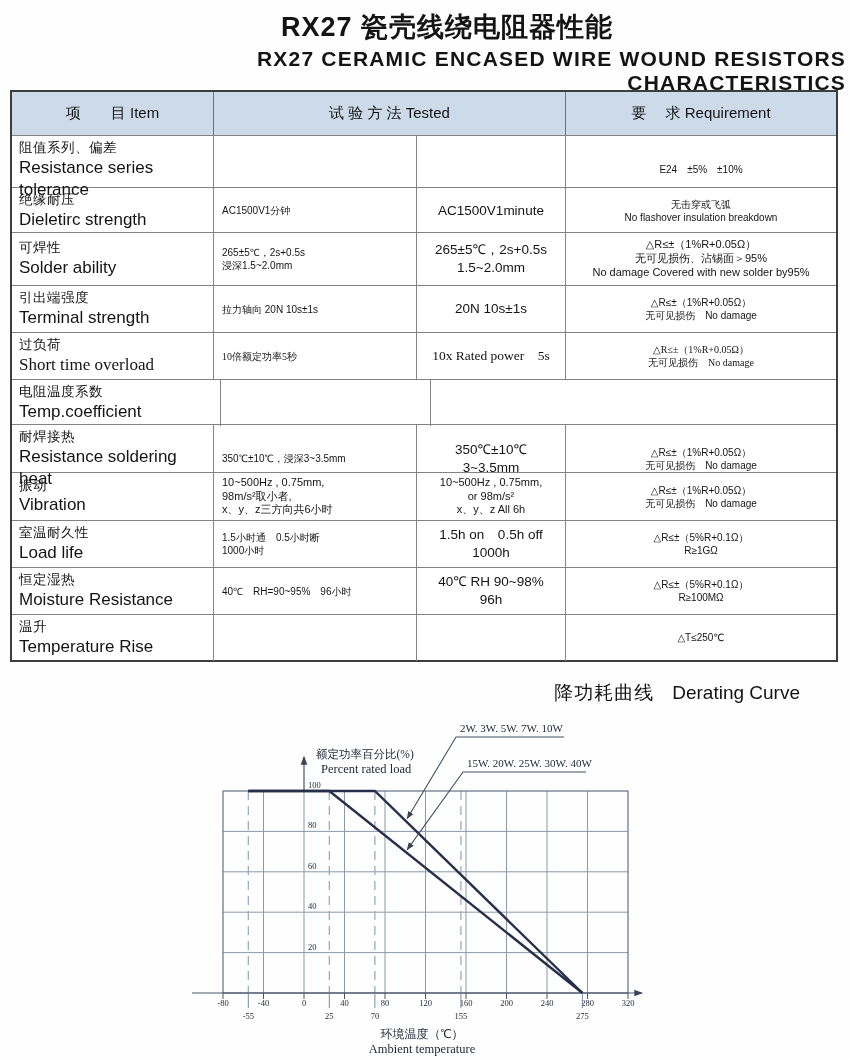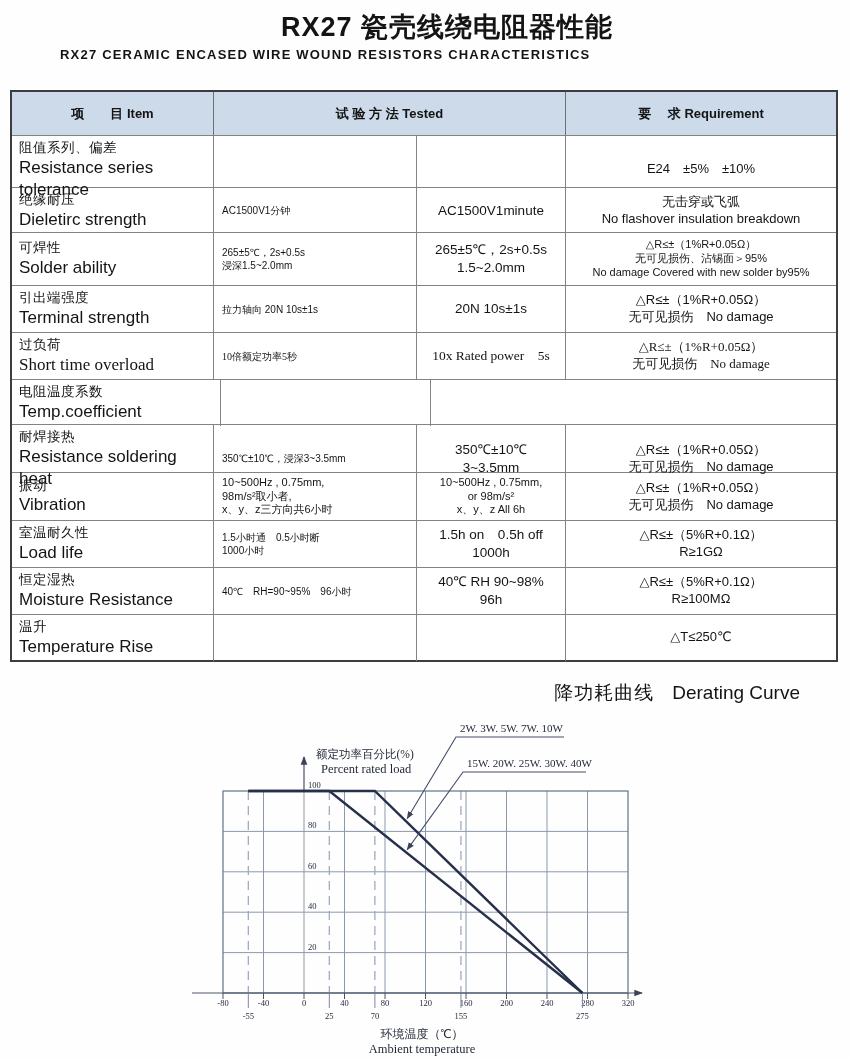--- a/index.html
+++ b/index.html
@@ -1,34 +1,34 @@
 <!DOCTYPE html>
 <html><head>
 <meta charset="utf-8">
 <style>
   html,body{margin:0;padding:0;background:#ffffff;}
   body{width:850px;height:1060px;font-family:"Liberation Sans",sans-serif;color:#141414;position:relative;overflow:hidden;}
   .page{position:absolute;inset:0;background:#fefefe;padding-left:44px;}
 
   .title-zh{text-align:center;font-size:27px;font-weight:bold;margin:0;padding-top:9px;letter-spacing:1px;}
-  .title-en{text-align:left;font-size:13px;font-weight:bold;margin:2px 16px 0;letter-spacing:1.2px;}
+  .title-en{text-align:right;font-size:21px;font-weight:bold;margin:2px 4px 0;letter-spacing:1.2px;}
 
   
   .spec-table{position:absolute;left:10px;top:90px;width:824px;border:2px solid #3d3d3d;background:#fff;}
   .thead{display:grid;grid-template-columns:201px 352px 271px;height:43px;background:#ccdaea;}
-  .hcell{display:flex;align-items:center;justify-content:center;font-size:13px;font-weight:bold;border-left:1px solid #6f6f6f;box-sizing:border-box;}
+  .hcell{display:flex;align-items:center;justify-content:center;font-size:15px;font-weight:normal;border-left:1px solid #6f6f6f;box-sizing:border-box;}
   .hcell:first-child{border-left:none;}
   .trow{display:grid;grid-template-columns:201px 203px 149px 271px;border-top:1px solid #838383;box-sizing:border-box;}
   .cell{box-sizing:border-box;border-left:1px solid #838383;display:flex;flex-direction:column;justify-content:center;line-height:1.3;}
   .cell.c1{border-left:none;padding:3px 7px;align-items:flex-start;}
   .c1 .zh{font-size:13.5px;letter-spacing:0.5px;}
   .c1 .en{font-size:17px;}
   .cell.c2{padding:2px 8px;font-size:10px;white-space:pre-line;align-items:flex-start;}
   .cell.c3{padding:2px 4px;font-size:13.5px;white-space:pre-line;align-items:center;text-align:center;}
-  .cell.c4{padding:2px 4px;font-size:13px;white-space:pre-line;align-items:center;text-align:center;}
+  .cell.c4{padding:2px 4px;font-size:10px;white-space:pre-line;align-items:center;text-align:center;}
   .cell.small{font-size:11px;line-height:1.25;}
 
   
   .chart-title{position:absolute;top:680px;left:0;width:800px;text-align:right;font-size:19px;font-weight:400;}
   .chart-title .zh{letter-spacing:1px;margin-right:18px;}
   #derating-svg{position:absolute;top:705px;left:180px;}
   #derating-svg text{fill:#1d2433;font-family:"Liberation Serif",serif;}
 </style>
 </head>
 <body>

